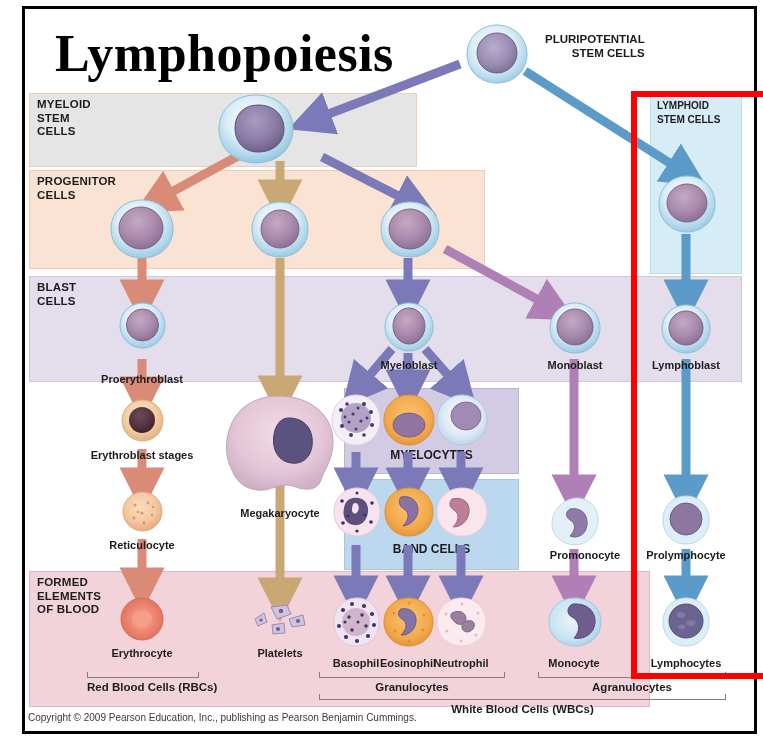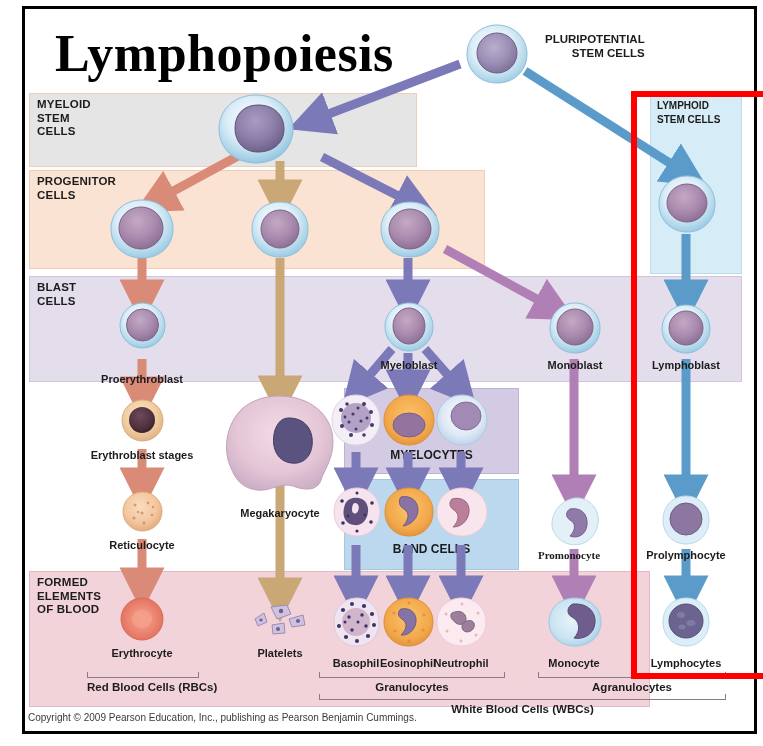--- a/index.html
+++ b/index.html
@@ -416,21 +416,21 @@
           <path d="M16 12 C27 9 34 16 33 25 C32 34 25 40 17 40 C23 34 24 27 18 23 C13 20 13 15 16 12Z" fill="#bb7f9c" stroke="#9c6480" stroke-width="1"></path>
         </svg>
       </div>
 
       <div class="cell" style="left:525px;top:488px;width:50px;height:50px;">
         <svg class="cellsvg" viewBox="0 0 50 50" width="50" height="50">
           <path d="M25 1 C36 0 46 8 48 19 C50 30 43 44 31 47 C19 50 7 44 3 33 C-1 21 7 4 25 1Z" fill="#e3f0f8" stroke="#bcd9ea" stroke-width="1"></path>
           <path d="M20 12 C32 10 38 18 37 28 C36 38 27 42 20 39 C26 33 26 26 20 23 C15 20 16 14 20 12Z" fill="#8f7aa8" stroke="#75608f" stroke-width="1"></path>
         </svg>
       </div>
-      <div class="cap" style="left:544px;top:540px;font-family:Liberation Serif, serif;">Promonocyte</div>
+      <div class="cap" style="left:560px;top:540px;">Promonocyte</div>
 
       <div class="cell" style="left:637px;top:486px;width:48px;height:50px;">
         <svg class="cellsvg" viewBox="0 0 48 50" width="48" height="50">
           <path d="M24 1 C37 1 47 11 47 25 C47 39 37 49 24 49 C11 49 1 39 1 25 C1 11 11 1 24 1Z" fill="#ddeef8" stroke="#b8d7ea" stroke-width="1"></path>
           <ellipse cx="24" cy="24" rx="16" ry="16" fill="#8b779f" stroke="#6f5c83" stroke-width="1"></ellipse>
         </svg>
       </div>
       <div class="cap" style="left:661px;top:540px;">Prolymphocyte</div>
 
       <div class="cell" style="left:95px;top:588px;width:44px;height:44px;">

